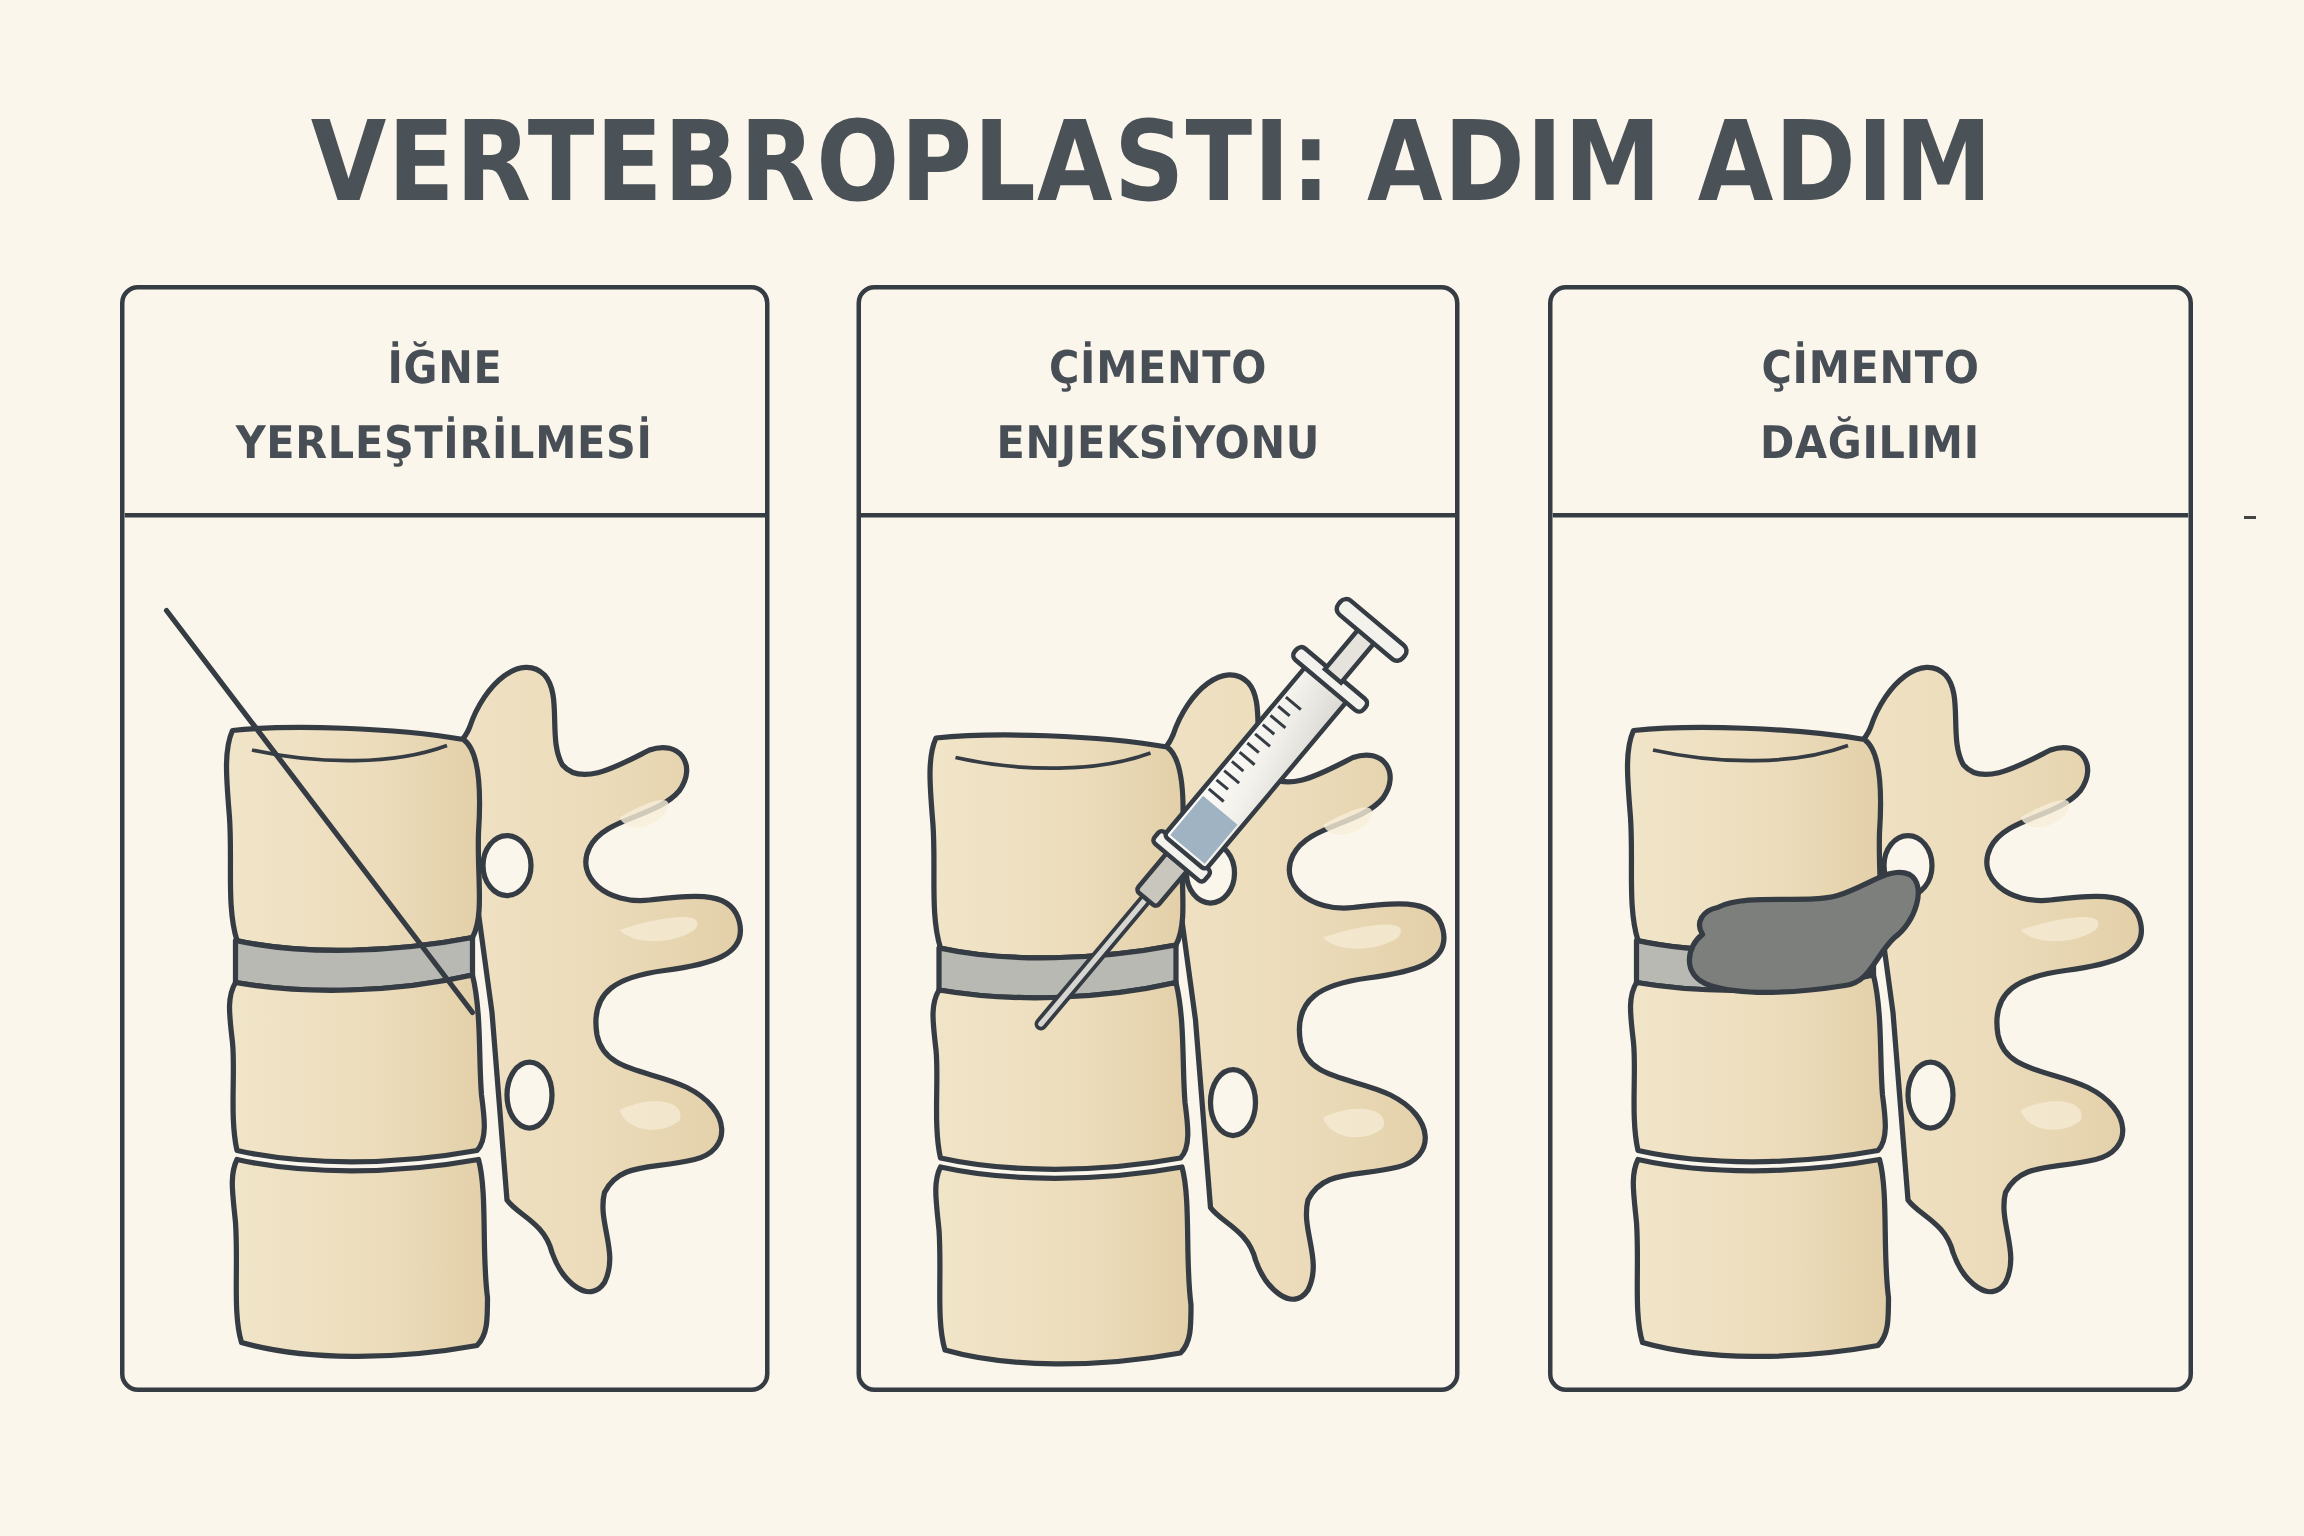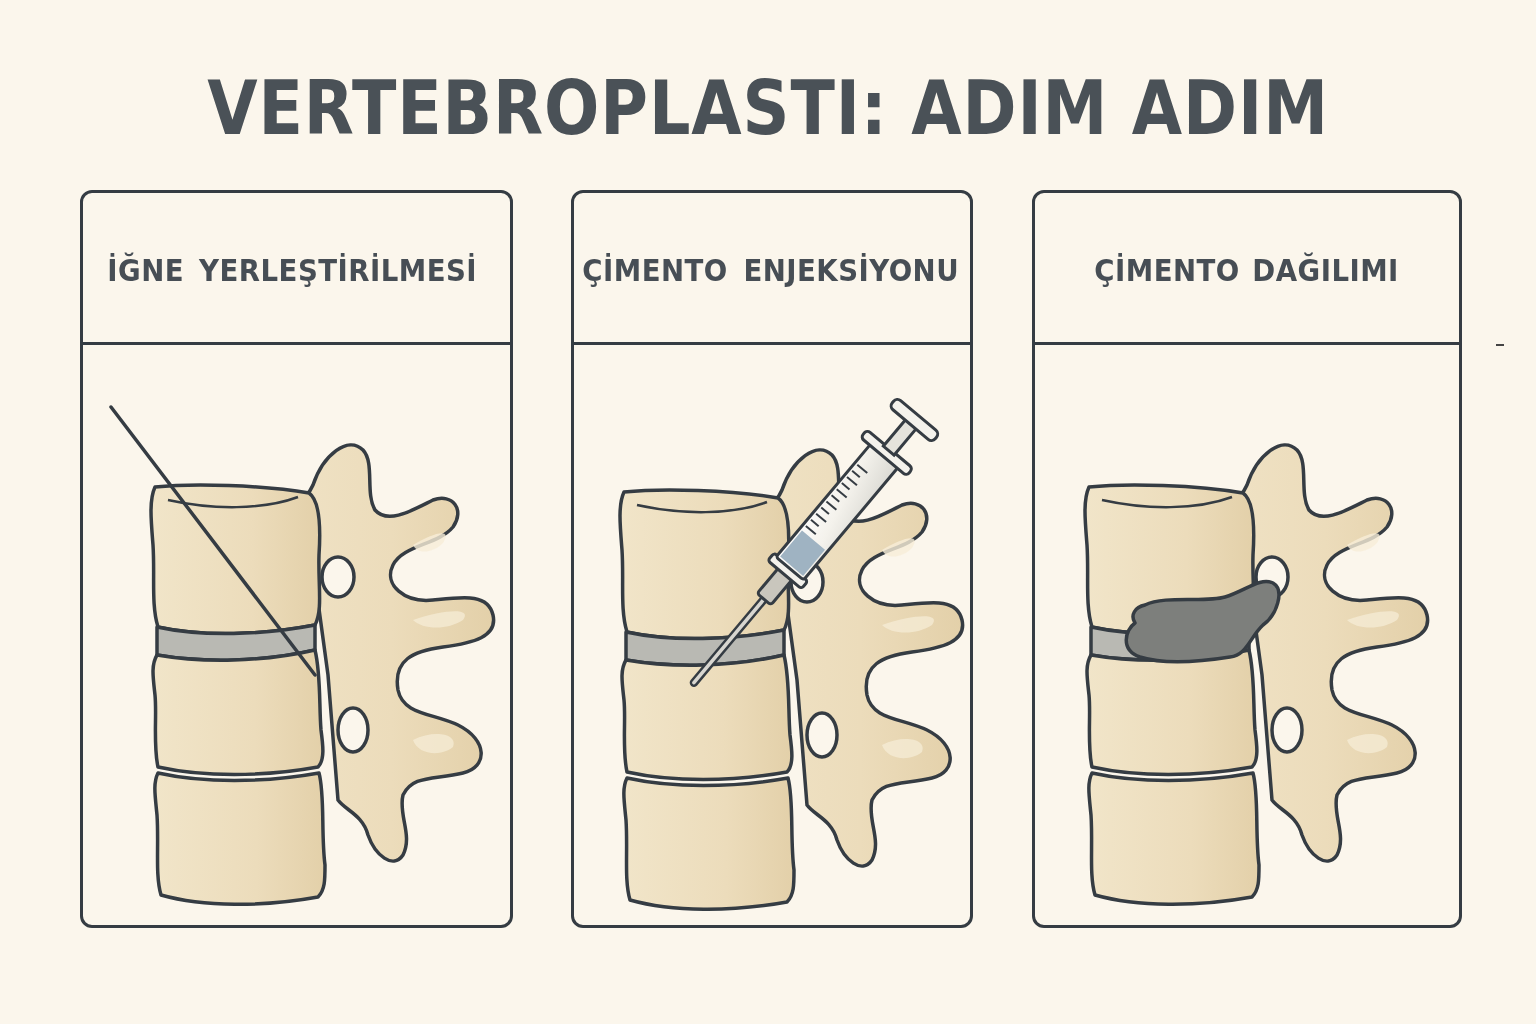--- a/index.html
+++ b/index.html
@@ -39,21 +39,21 @@
       overflow: hidden;
     }
     .panel-header {
       position: absolute;
       left: 0;
       top: 0;
       right: 0;
       height: 152px;
       border-bottom: 3px solid #353c43;
       display: flex;
-      flex-direction: row;
+      flex-direction: column;
       align-items: center;
       justify-content: center;
       box-sizing: border-box;
       padding-top: 6px;
     }
     .panel-header span {
       display: block;
       font-size: 30px;
       font-weight: bold;
       color: #474e55;

